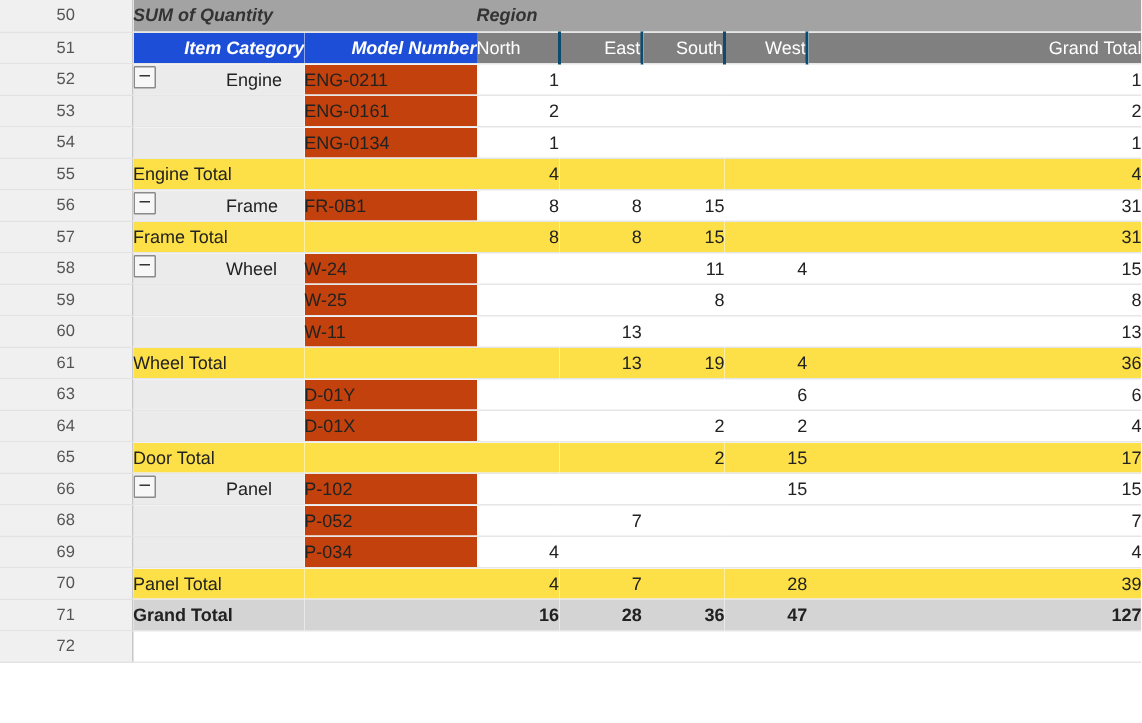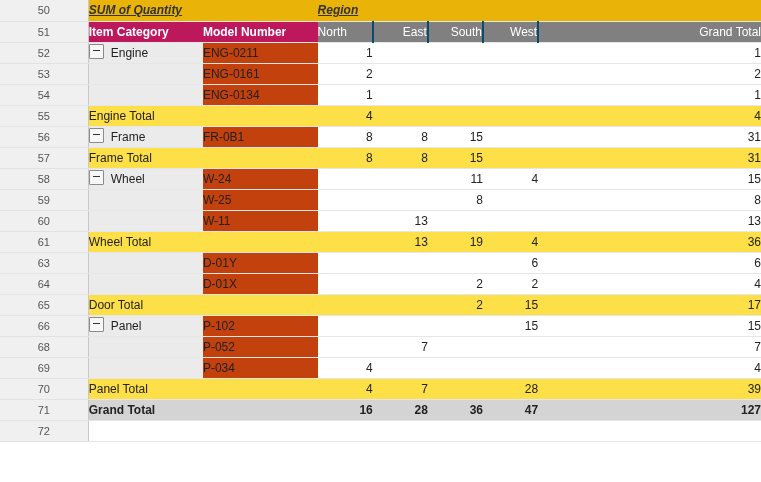--- a/index.html
+++ b/index.html
@@ -54,31 +54,32 @@
   .w-cat { width: 104px; }
   .w-model { width: 105px; }
   .w-num { width: 100px; }
   .w-gt { width: 101px; }
 
   .num { text-align: right; }
   .left { text-align: left; }
 
   
   .hdr-title {
-    background: #eab308;
+    background: #a3a3a3;
     font-style: italic;
     font-weight: bold;
     color: #333;
-    text-decoration: underline;
   }
   .hdr-fields {
-    background: #be185d;
+    background: #1d4ed8;
     color: #ffffff;
+    font-style: italic;
     font-weight: bold;
     border-bottom: 1px solid #6e6e6e;
+    text-align: right;
   }
   .hdr-region {
     background: #808080;
     color: #ffffff;
     font-weight: normal;
     border-bottom: 1px solid #6e6e6e;
     border-right: 2px solid #0c4a6e;
   }
   .hdr-region.last { border-right: none; }
 
@@ -126,20 +127,21 @@
   }
   .collapse-btn i {
     display: block;
     width: 7px;
     height: 1px;
     background: #333;
     margin: 5px auto 0 auto;
   }
   .cat-label {
     vertical-align: middle;
+    margin-left: 40px;
   }
 </style>
 </head>
 <body>
 
 <div id="sheet">
   <table class="grid">
     <tbody>
 
       <tr>

